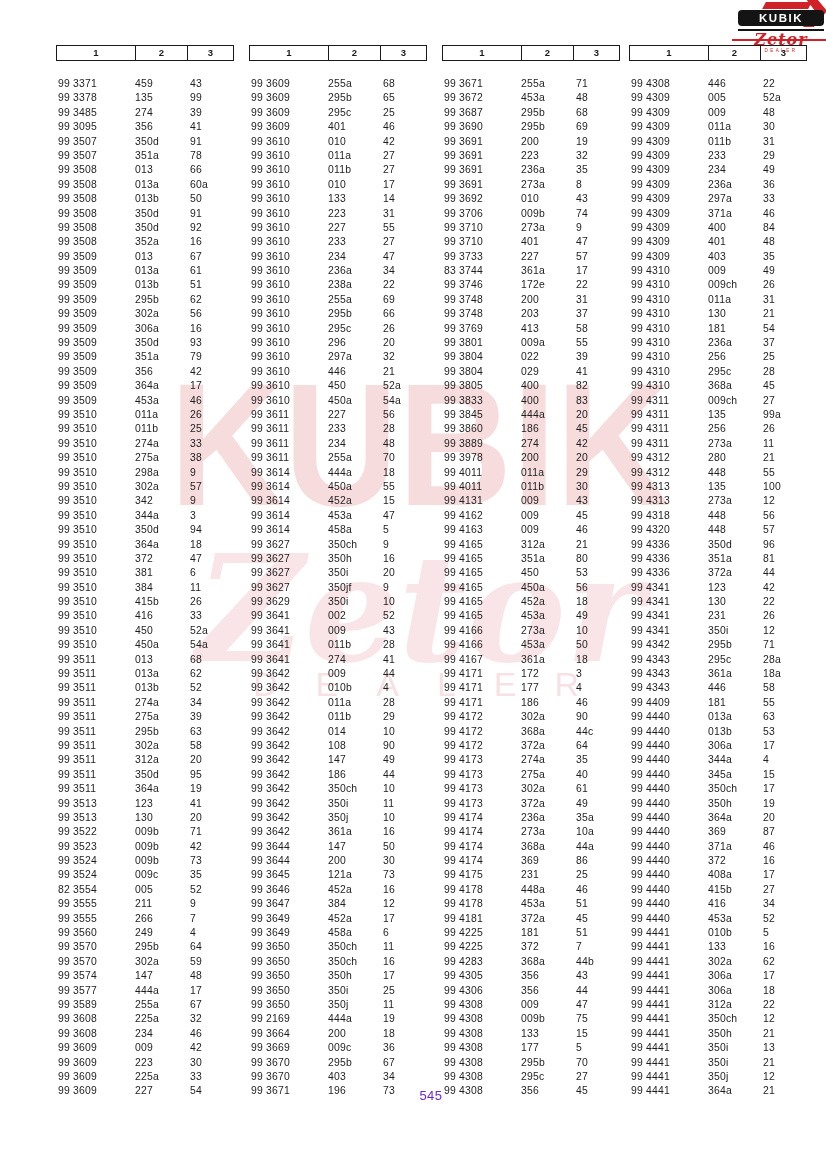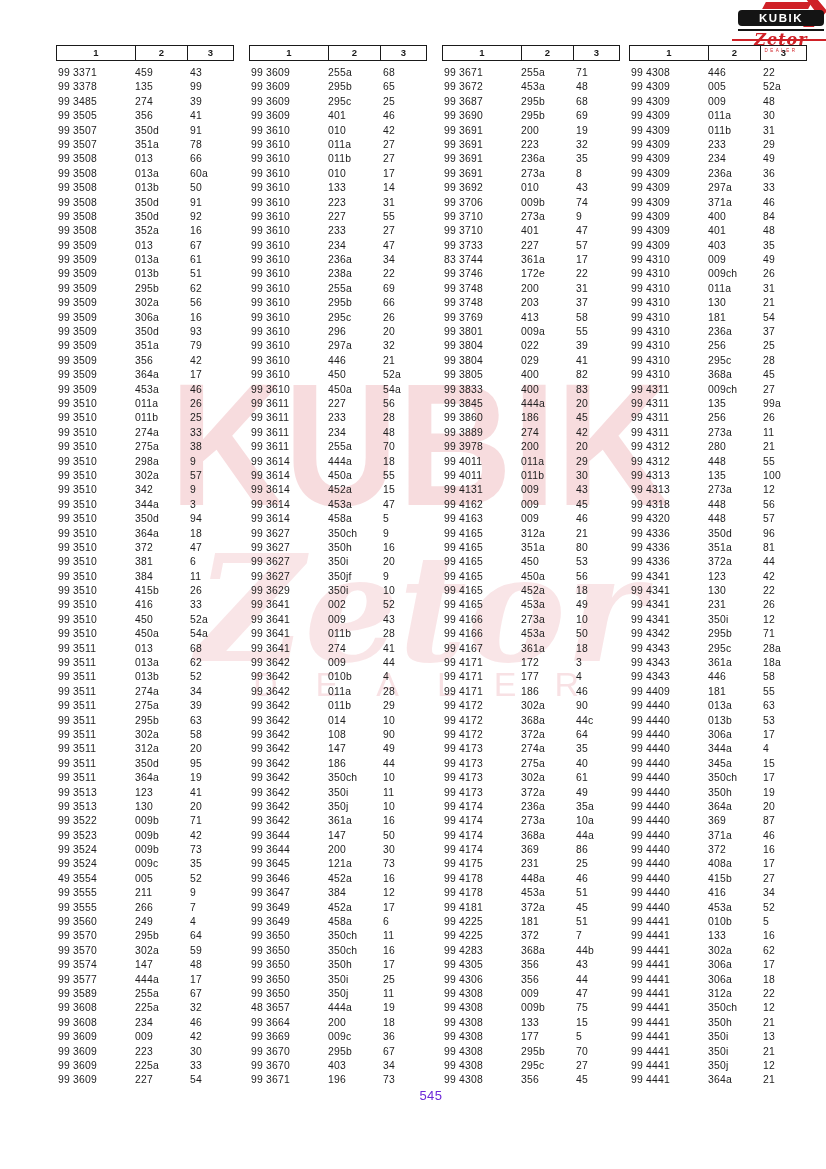--- a/index.html
+++ b/index.html
@@ -10,21 +10,21 @@
   
   .parts-table{position:absolute;top:45px;width:178px;}
   .t-head{display:flex;height:16px;border:1.5px solid #1a1a1a;box-sizing:border-box;background:#fff;}
   .t-hcell{
     box-sizing:border-box;border-right:1.5px solid #1a1a1a;
     font-size:9.5px;font-weight:bold;text-align:center;line-height:13px;color:#1a1a1a;
   }
   .t-hcell:nth-child(1){width:79px;}
   .t-hcell:nth-child(2){width:52px;}
   .t-hcell:nth-child(3){flex:1;border-right:none;}
-  .t-body{margin-top:5px;}
+  .t-body{margin-top:16px;}
   .t-row{display:flex;height:14.4px;font-size:10.4px;line-height:14.4px;color:#1d1d1d;letter-spacing:.2px;}
   .t-row .c0{width:79px;padding-left:2px;box-sizing:border-box;white-space:nowrap;}
   .t-row .c1{width:55px;white-space:nowrap;}
   .t-row .c2{flex:1;white-space:nowrap;}
   
   .page-number{
     position:absolute;top:1088px;left:56px;width:750px;text-align:center;
     font-size:13px;letter-spacing:.5px;color:#6d28d9;
   }
   
@@ -96,21 +96,21 @@
           <div class="t-cell c0">99 3378</div>
           <div class="t-cell c1">135</div>
           <div class="t-cell c2">99</div>
         </div>
         <div class="t-row">
           <div class="t-cell c0">99 3485</div>
           <div class="t-cell c1">274</div>
           <div class="t-cell c2">39</div>
         </div>
         <div class="t-row">
-          <div class="t-cell c0">99 3505</div>
+          <div class="t-cell c0">99 3095</div>
           <div class="t-cell c1">356</div>
           <div class="t-cell c2">41</div>
         </div>
         <div class="t-row">
           <div class="t-cell c0">99 3507</div>
           <div class="t-cell c1">350d</div>
           <div class="t-cell c2">91</div>
         </div>
         <div class="t-row">
           <div class="t-cell c0">99 3507</div>
@@ -361,21 +361,21 @@
           <div class="t-cell c0">99 3524</div>
           <div class="t-cell c1">009b</div>
           <div class="t-cell c2">73</div>
         </div>
         <div class="t-row">
           <div class="t-cell c0">99 3524</div>
           <div class="t-cell c1">009c</div>
           <div class="t-cell c2">35</div>
         </div>
         <div class="t-row">
-          <div class="t-cell c0">49 3554</div>
+          <div class="t-cell c0">82 3554</div>
           <div class="t-cell c1">005</div>
           <div class="t-cell c2">52</div>
         </div>
         <div class="t-row">
           <div class="t-cell c0">99 3555</div>
           <div class="t-cell c1">211</div>
           <div class="t-cell c2">9</div>
         </div>
         <div class="t-row">
           <div class="t-cell c0">99 3555</div>
@@ -770,21 +770,21 @@
           <div class="t-cell c0">99 3650</div>
           <div class="t-cell c1">350i</div>
           <div class="t-cell c2">25</div>
         </div>
         <div class="t-row">
           <div class="t-cell c0">99 3650</div>
           <div class="t-cell c1">350j</div>
           <div class="t-cell c2">11</div>
         </div>
         <div class="t-row">
-          <div class="t-cell c0">48 3657</div>
+          <div class="t-cell c0">99 2169</div>
           <div class="t-cell c1">444a</div>
           <div class="t-cell c2">19</div>
         </div>
         <div class="t-row">
           <div class="t-cell c0">99 3664</div>
           <div class="t-cell c1">200</div>
           <div class="t-cell c2">18</div>
         </div>
         <div class="t-row">
           <div class="t-cell c0">99 3669</div>

